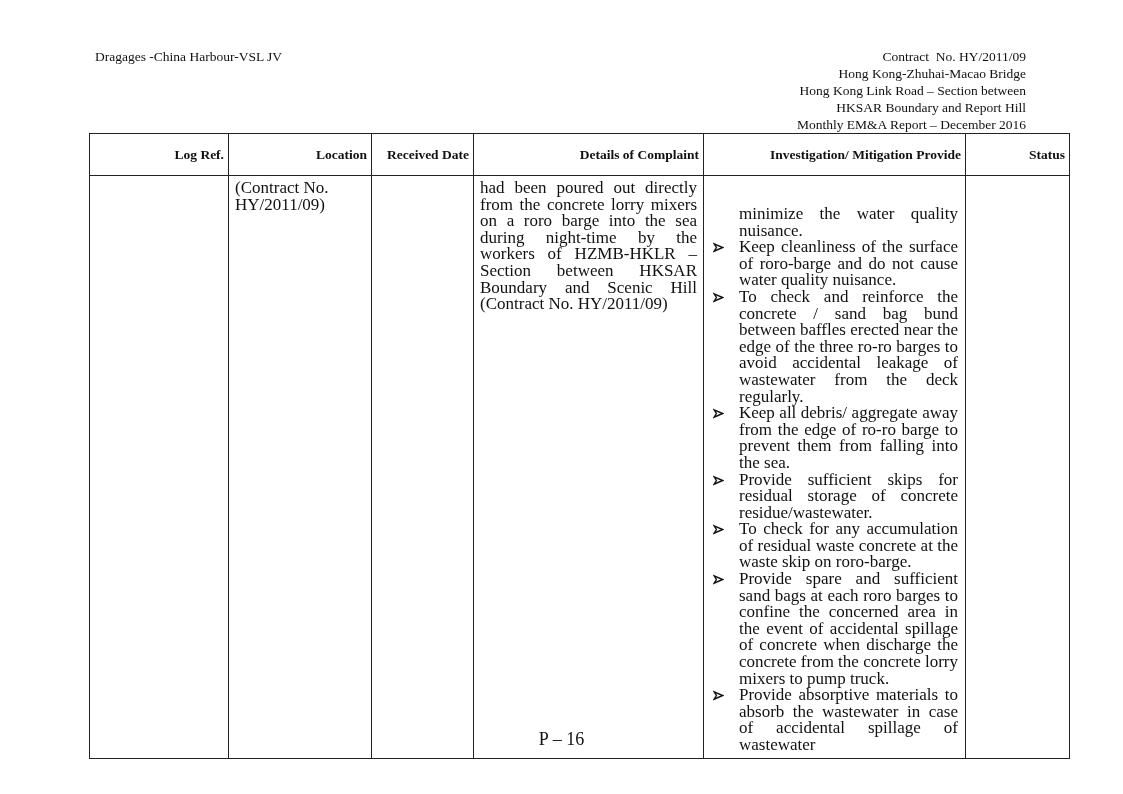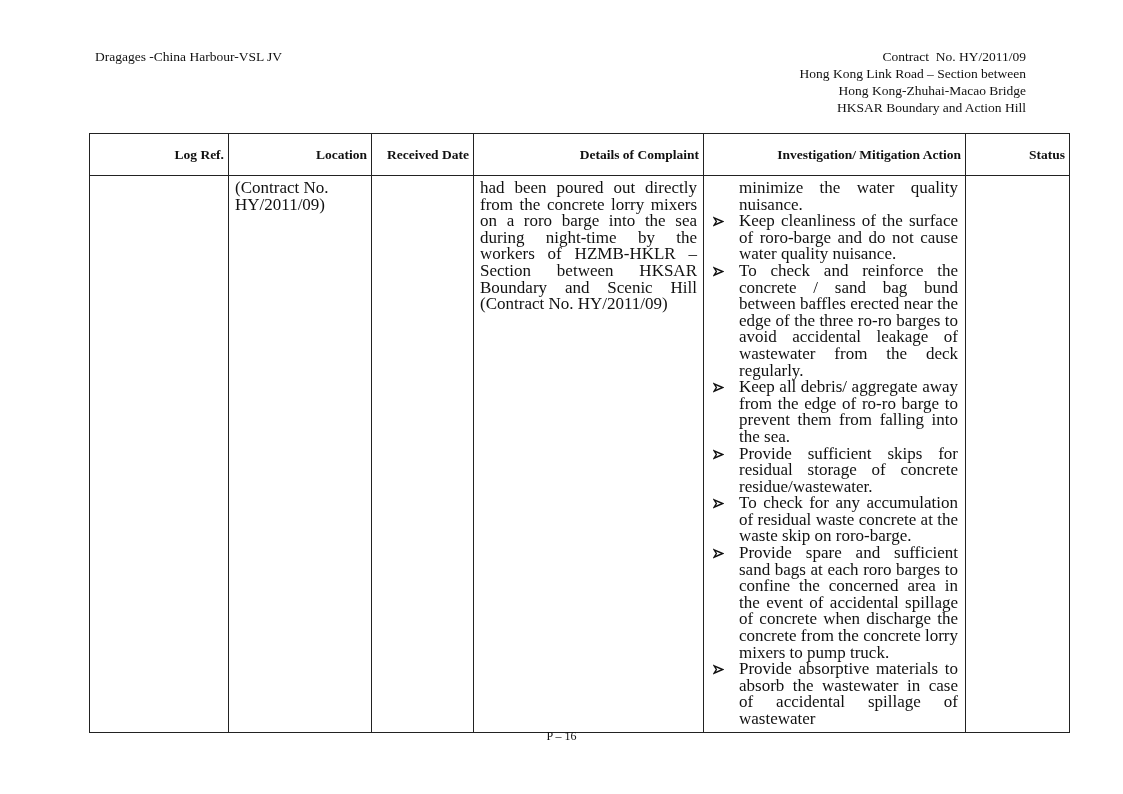--- a/index.html
+++ b/index.html
@@ -56,72 +56,74 @@
     height: 483px;
     padding: 4px 6px;
   }
   td.cell-location { text-align: left; }
   td.cell-details { text-align: justify; }
   td.cell-investigation { padding: 4px 7px 4px 0; }
 
   .cont-line {
     padding-left: 35px;
     text-align: justify;
+    margin-top: 26px;
   }
   .bullet-item {
     position: relative;
     padding-left: 35px;
     text-align: justify;
   }
   .bullet-glyph {
     position: absolute;
     left: 9px;
     top: 3px;
     width: 11px;
     height: 11px;
   }
   .footer {
     position: absolute;
     left: 0;
     top: 729px;
     width: 1123px;
     text-align: center;
-    font-size: 12px;
+    font-size: 18px;
   }
 </style>
 </head>
 <body>
 
 <div class="page">
 
   <div class="header-left">Dragages -China Harbour-VSL JV</div>
 
   <div class="header-right">
     <div>Contract  No. HY/2011/09</div>
+    <div>Hong Kong-Zhuhai-Macao Bridge</div>
     <div>Hong Kong Link Road – Section between</div>
-    <div>Hong Kong-Zhuhai-Macao Bridge</div>
-    <div>HKSAR Boundary and Action Hill</div>
+    <div>HKSAR Boundary and Report Hill</div>
+    <div>Monthly EM&amp;A Report – December 2016</div>
   </div>
 
   <table class="report-table">
     <colgroup>
       <col style="width:139px">
       <col style="width:143px">
       <col style="width:102px">
       <col style="width:230px">
       <col style="width:262px">
       <col style="width:104px">
     </colgroup>
     <thead>
       <tr>
         <th>Log Ref.</th>
         <th>Location</th>
         <th>Received Date</th>
         <th>Details of Complaint</th>
-        <th>Investigation/ Mitigation Action</th>
+        <th>Investigation/ Mitigation Provide</th>
         <th>Status</th>
       </tr>
     </thead>
     <tbody>
       <tr>
         <td class="cell-log-ref"></td>
         <td class="cell-location">(Contract No. HY/2011/09)</td>
         <td class="cell-received-date"></td>
         <td class="cell-details">had been poured out directly from the concrete lorry mixers on a roro barge into the sea during night-time by the workers of HZMB-HKLR – Section between HKSAR Boundary and Scenic Hill (Contract No. HY/2011/09)</td>
         <td class="cell-investigation">

